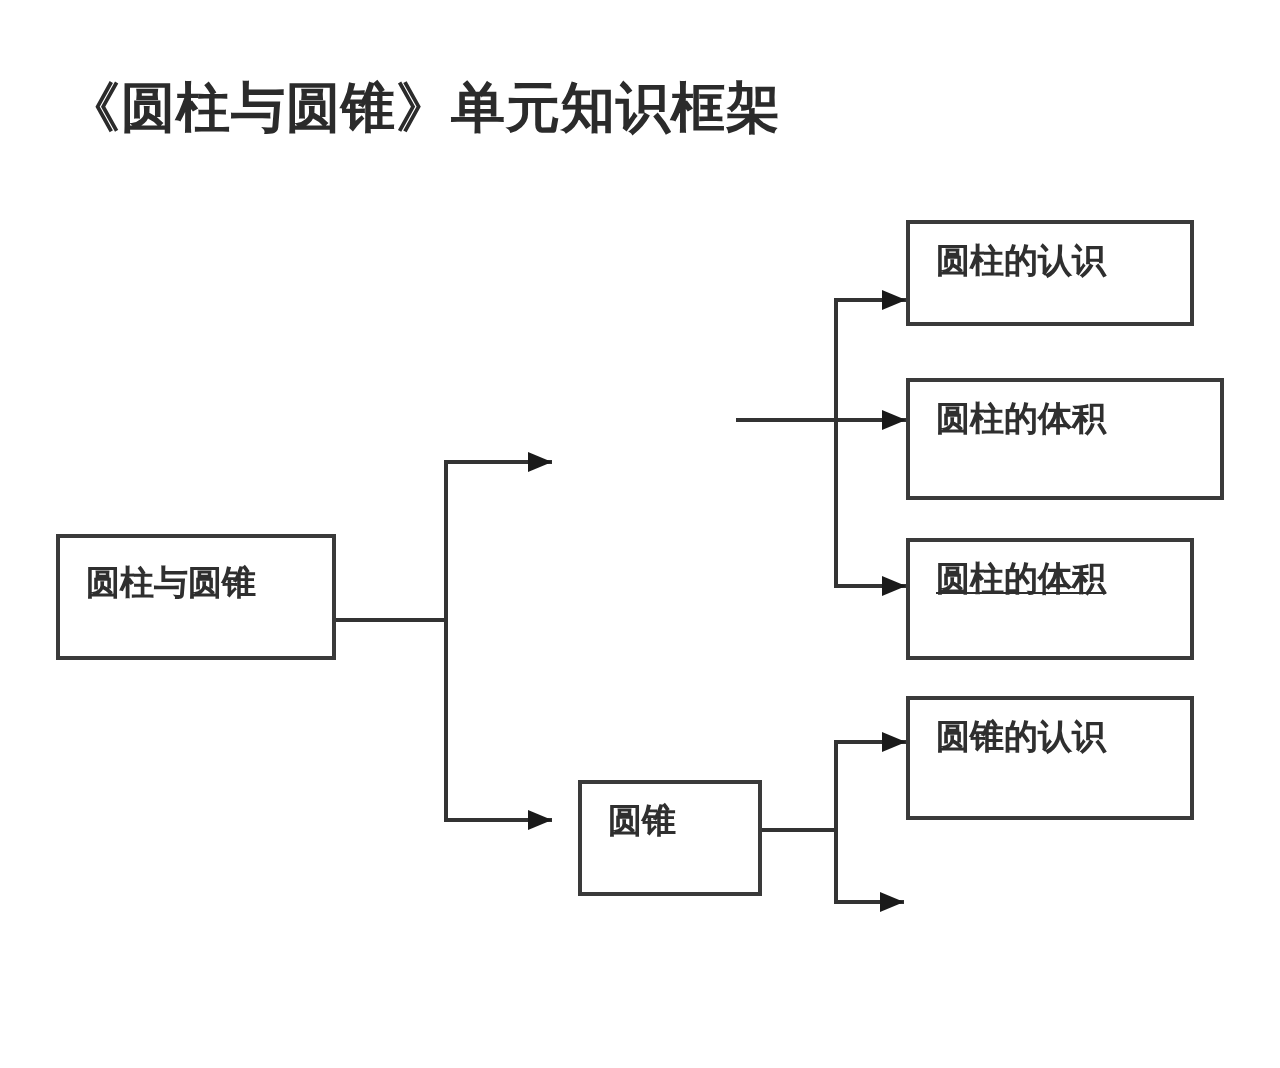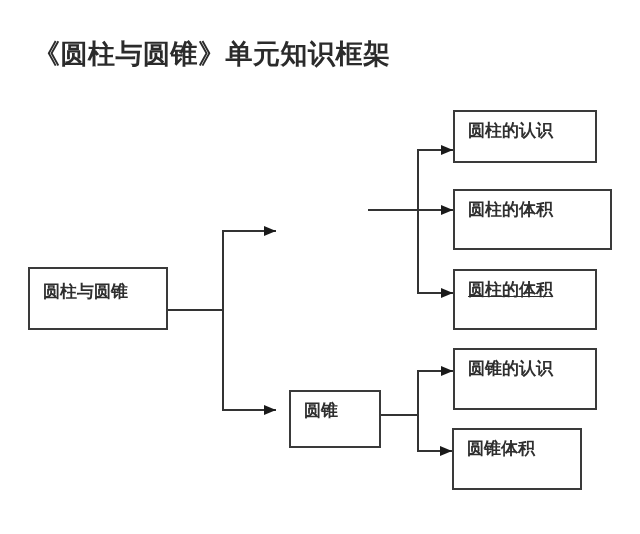--- a/index.html
+++ b/index.html
@@ -102,17 +102,14 @@
   </div>
 
   <div class="node node-c3">
     <span>圆柱的体积</span>
   </div>
 
   <div class="node node-k1">
     <span>圆锥的认识</span>
   </div>
 
-  <div class="node node-k2">
-    <span>圆锥体积</span>
-  </div>
 
 </div>
 
 </body></html>

